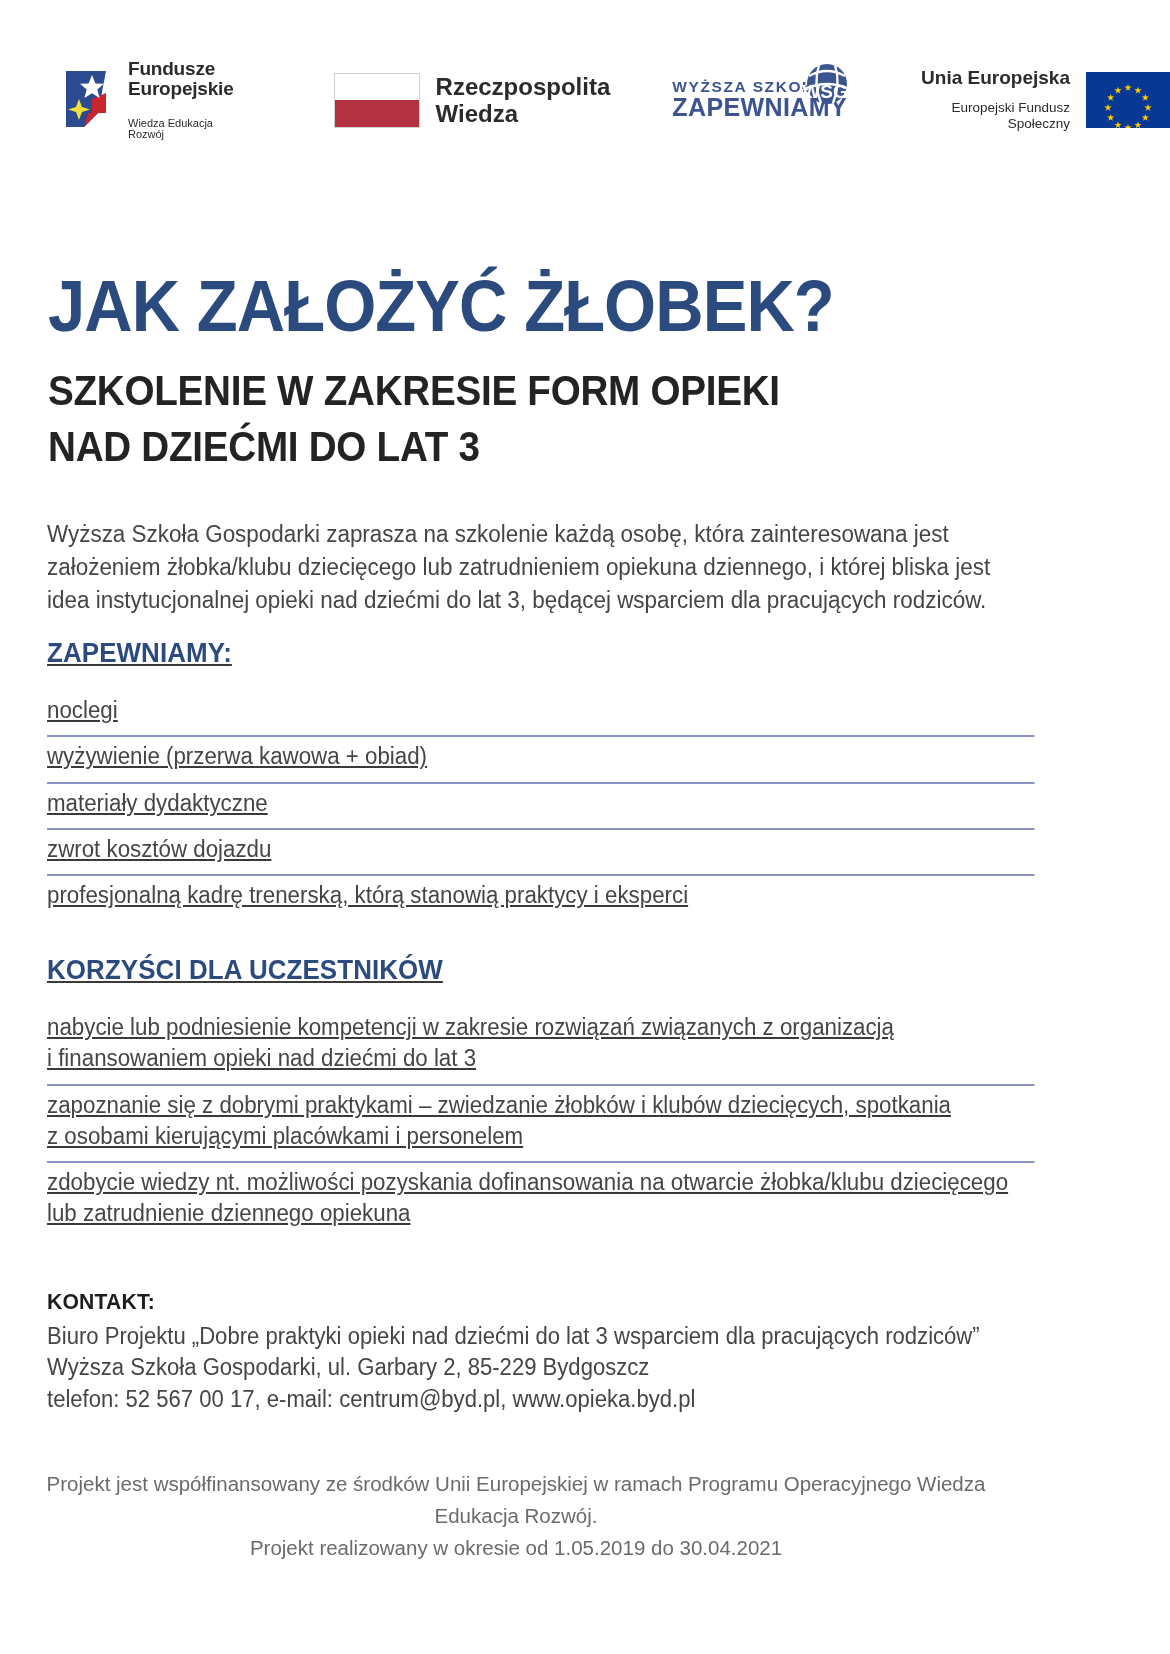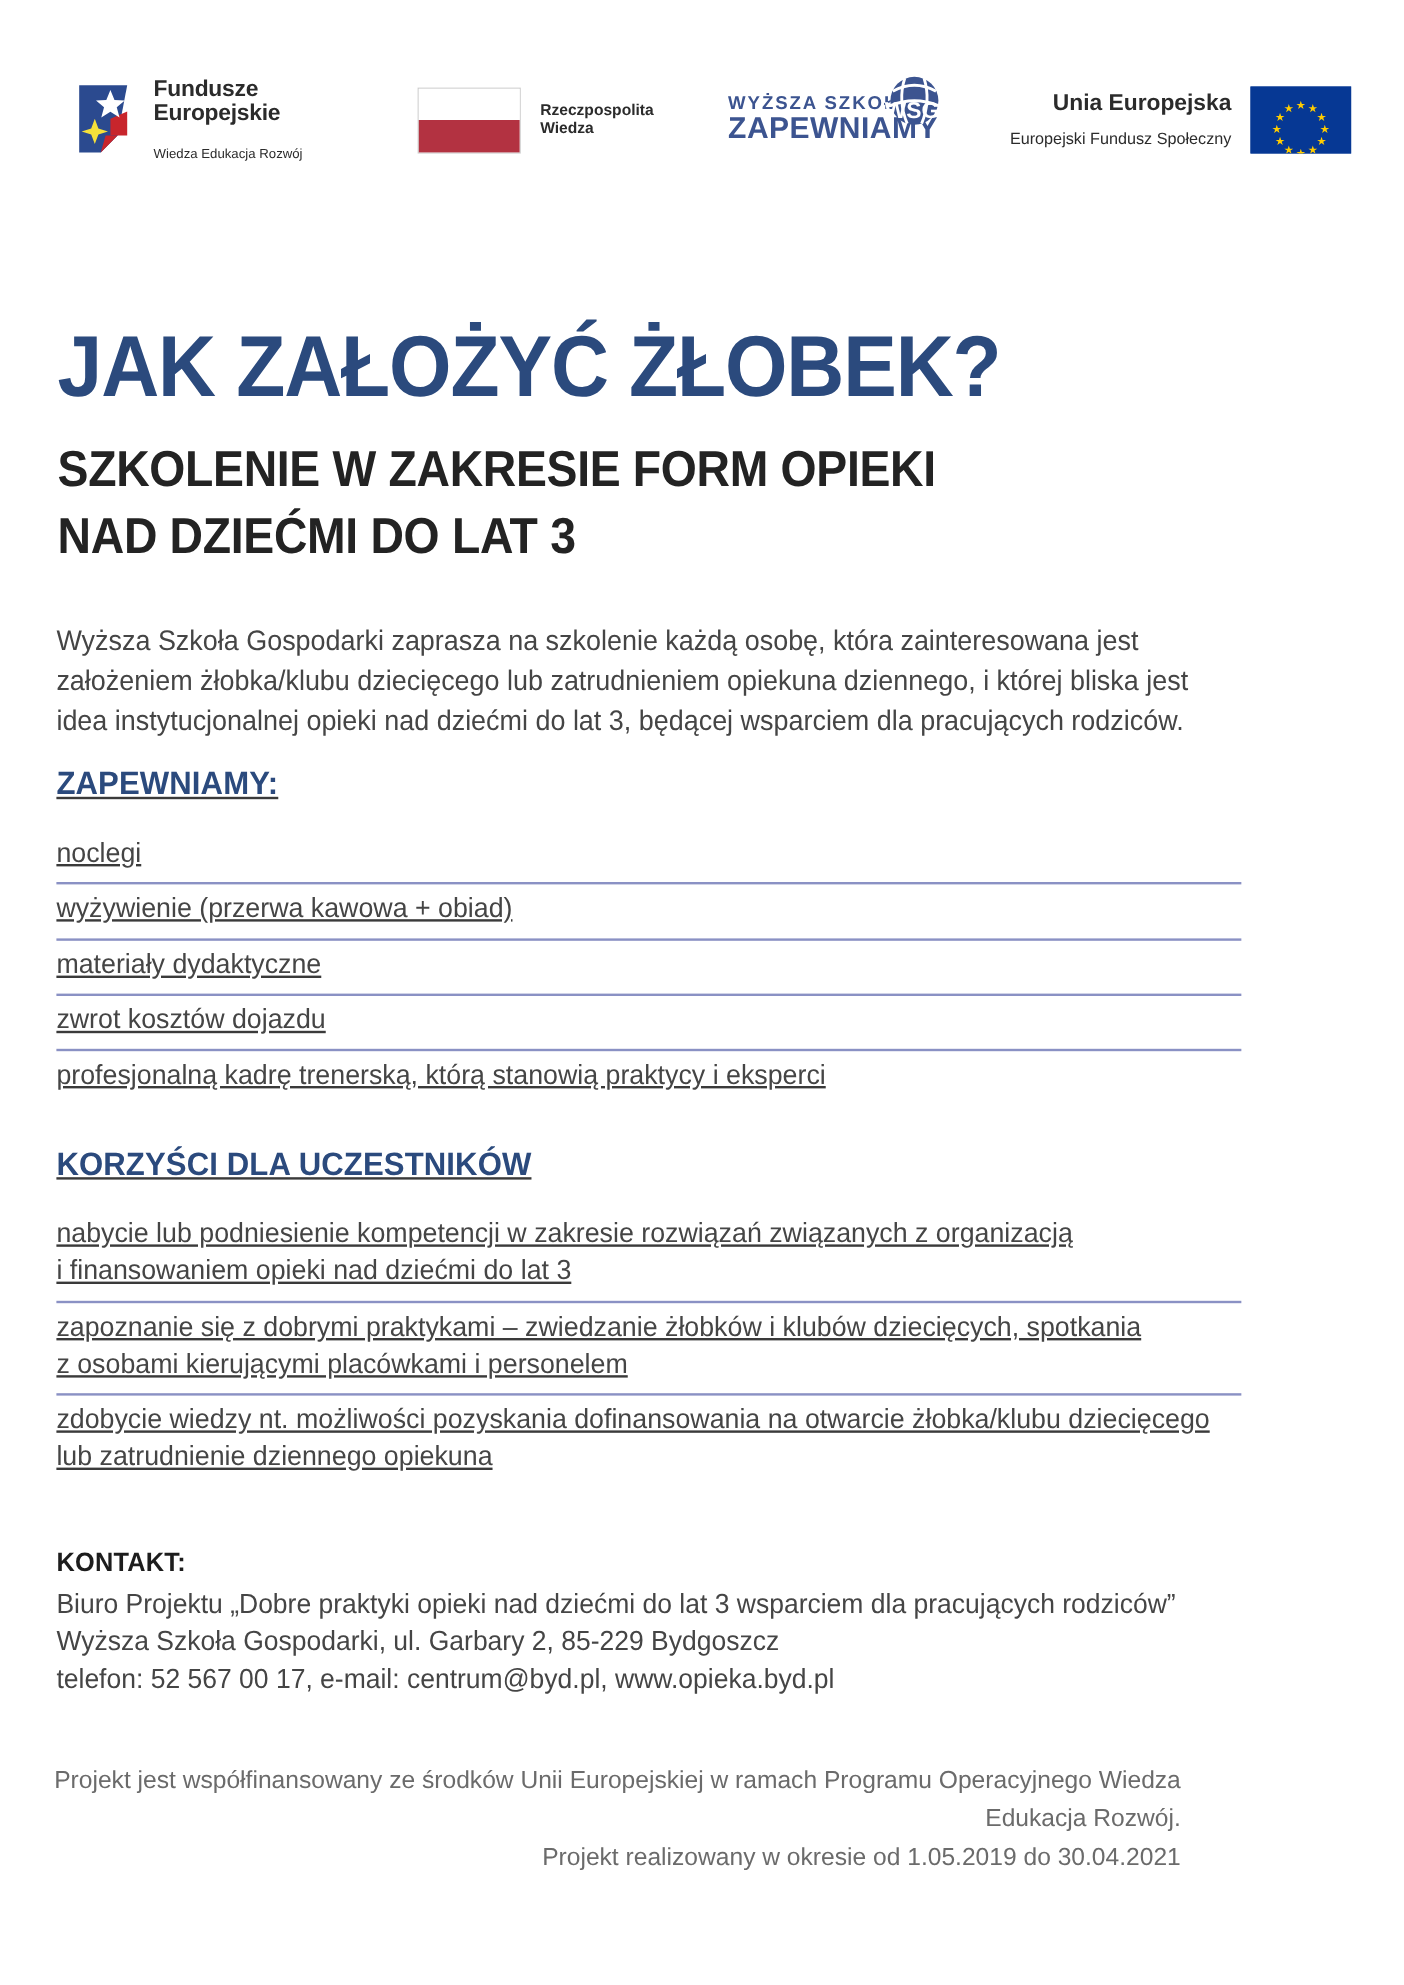--- a/index.html
+++ b/index.html
@@ -48,21 +48,21 @@
   .pl-flag {
     width: 84px; height: 53px;
     border: 1px solid #cfcfcf;
     margin-right: 16px;
     display: flex; flex-direction: column;
   }
   .pl-flag .white { flex: 1; background: #ffffff; }
   .pl-flag .red { flex: 1; background: #b33241; }
   .rp-text { line-height: 1.14; }
   .rp-text .l1, .rp-text .l2 {
-    font-weight: bold; font-size: 13px; color: #2b2b2b;
+    font-weight: bold; font-size: 24px; color: #2b2b2b;
   }
 
   .logo-wsg { margin-left: 62px; position: relative; }
   .wsg-inner { position: relative; }
   .wsg-l1 {
     font-weight: bold;
     font-size: 15.5px;
     color: #3c5490;
     letter-spacing: 1.6px;
     transform: scaleX(1.0);
@@ -189,24 +189,25 @@
     transform: scaleX(0.96);
     transform-origin: left top;
   }
 
   
   .footer {
     position: absolute;
     left: 0;
     top: 1468px;
     width: 984px;
-    text-align: right;
+    text-align: center;
     font-size: 20.5px;
     line-height: 1.55;
     color: #6b6b6b;
+    padding-left: 24px;
   }
   .footer .fline { display: block; }
 </style>
 </head>
 <body>
 
 <div class="logo-bar">
 
   <div class="logo-block logo-fe">
     <div class="fe-mark">

